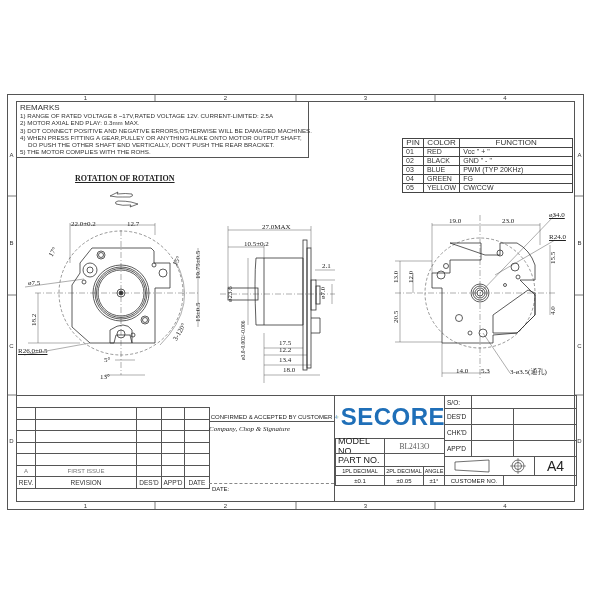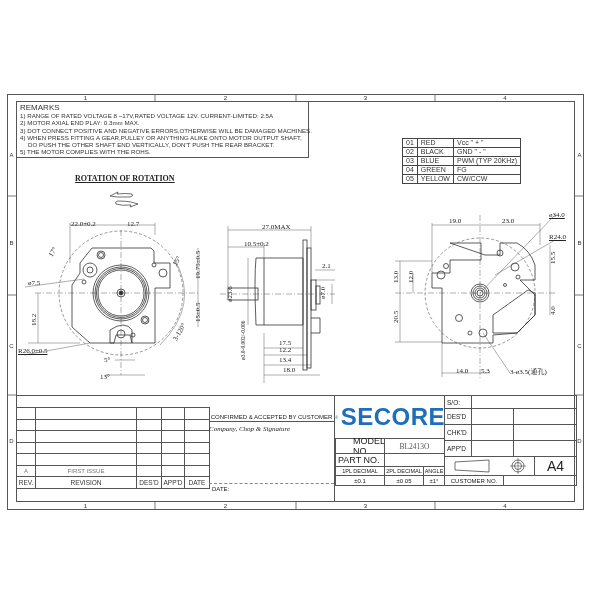--- a/index.html
+++ b/index.html
@@ -70,20 +70,25 @@
   <div class="item">1) RANGE OF RATED VOLTAGE 8 ~17V,RATED VOLTAGE 12V. CURRENT-LIMITED: 2.5A</div>
   <div class="item">2) MOTOR AXIAL END PLAY: 0.3mm MAX.</div>
   <div class="item">3) DOT CONNECT POSITIVE AND NEGATIVE ERRORS,OTHERWISE WILL BE DAMAGED MACHINES.</div>
   <div class="item">4) WHEN PRESS FITTING A GEAR,PULLEY OR ANYTHING ALIKE ONTO MOTOR OUTPUT SHAFT,</div>
   <div class="item" style="padding-left:8px">    DO PUSH THE OTHER SHAFT END VERTICALLY, DON'T PUSH THE REAR BRACKET.</div>
   <div class="item">5) THE MOTOR COMPLIES WITH THE ROHS.</div>
 </div>
 
 <table class="pin-table">
   <tbody>
+      <tr>
+    <th style="width:14px">PIN</th>
+    <th style="width:26px">COLOR</th>
+    <th style="width:106px">FUNCTION</th>
+  </tr>
   <tr>
     <td>01</td>
     <td>RED</td>
     <td>Vcc " + "</td>
   </tr>
   <tr>
     <td>02</td>
     <td>BLACK</td>
     <td>GND " - "</td>
   </tr>
@@ -339,21 +344,21 @@
   <div class="cell cond" style="left:109px;top:13px;width:28px;height:17px;font-size:6.5px;padding-left:2px">DES'D</div>
   <div class="cell" style="left:136px;top:13px;width:43px;height:17px"></div>
   <div class="cell" style="left:178px;top:13px;width:64px;height:17px"></div>
   <div class="cell cond" style="left:109px;top:29px;width:28px;height:17px;font-size:6.5px;padding-left:2px">CHK'D</div>
   <div class="cell" style="left:136px;top:29px;width:43px;height:17px"></div>
   <div class="cell" style="left:178px;top:29px;width:64px;height:17px"></div>
   <div class="cell cond" style="left:109px;top:45px;width:28px;height:17px;font-size:6.5px;padding-left:2px">APP'D</div>
   <div class="cell" style="left:136px;top:45px;width:43px;height:17px"></div>
   <div class="cell" style="left:178px;top:45px;width:64px;height:17px"></div>
 
-  <div class="cell" style="left:0;top:43px;width:50px;height:16px;font-size:9px;padding-left:17px">MODEL NO.</div>
+  <div class="cell" style="left:0;top:43px;width:50px;height:16px;font-size:9px;padding-left:2px">MODEL NO.</div>
   <div class="cell" style="left:49px;top:43px;width:61px;height:16px;font-family:'Liberation Serif',serif;font-size:7.5px;justify-content:center;color:#555">BL2413O</div>
   <div class="cell" style="left:0;top:58px;width:50px;height:14px;font-size:9px;padding-left:2px">PART NO.</div>
   <div class="cell" style="left:49px;top:58px;width:61px;height:14px"></div>
 
   <div class="cell cond" style="left:0;top:71px;width:50px;height:10px;font-size:5.5px;justify-content:center">1PL DECIMAL</div>
   <div class="cell cond" style="left:49px;top:71px;width:40px;height:10px;font-size:5.5px;justify-content:center">2PL DECIMAL</div>
   <div class="cell cond" style="left:88px;top:71px;width:22px;height:10px;font-size:5.5px;justify-content:center">ANGLE</div>
   <div class="cell" style="left:0;top:80px;width:50px;height:11px;font-size:6px;justify-content:center">±0.1</div>
   <div class="cell" style="left:49px;top:80px;width:40px;height:11px;font-size:6px;justify-content:center">±0.05</div>
   <div class="cell" style="left:88px;top:80px;width:22px;height:11px;font-size:6px;justify-content:center">±1°</div>

